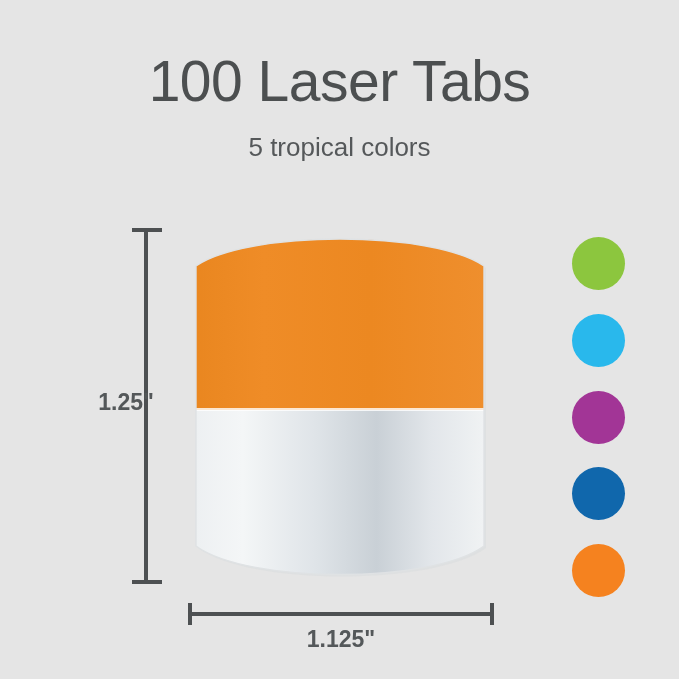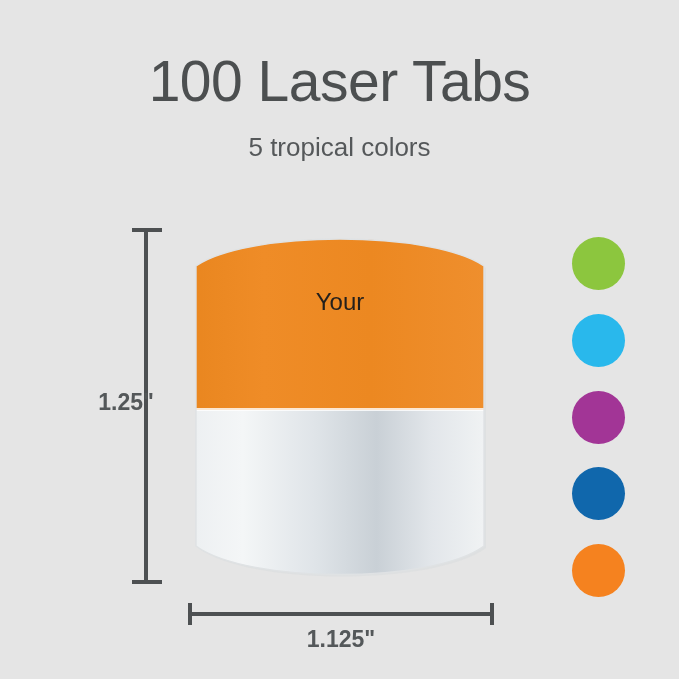--- a/index.html
+++ b/index.html
@@ -182,21 +182,20 @@
       </g>
 
       <path d="M 8 38
                C 60 2, 244 2, 296 38
                L 296 318
                C 244 356, 60 356, 8 318
                Z" fill="none" stroke="#dfe2e4" stroke-width="1.4"></path>
     </svg>
 
     <div class="tab-text">
-      <div>Your</div>
     </div>
   </div>
 
   <div id="dim-vertical">
     <svg viewBox="0 0 130 360" xmlns="http://www.w3.org/2000/svg">
       <g stroke="#4d5052" stroke-width="4" stroke-linecap="butt">
         <line x1="102" y1="4" x2="102" y2="356"></line>
         <line x1="88" y1="4" x2="118" y2="4"></line>
         <line x1="88" y1="356" x2="118" y2="356"></line>
       </g>

